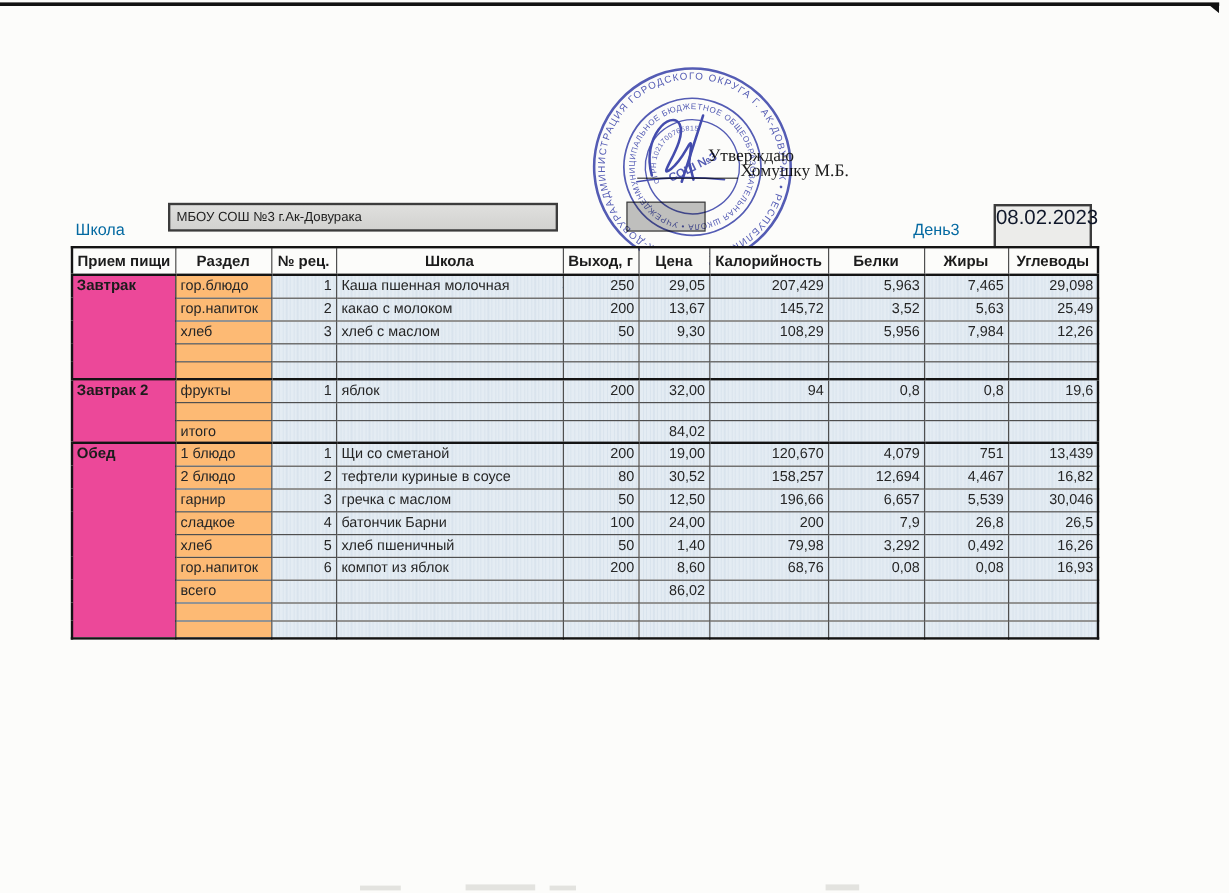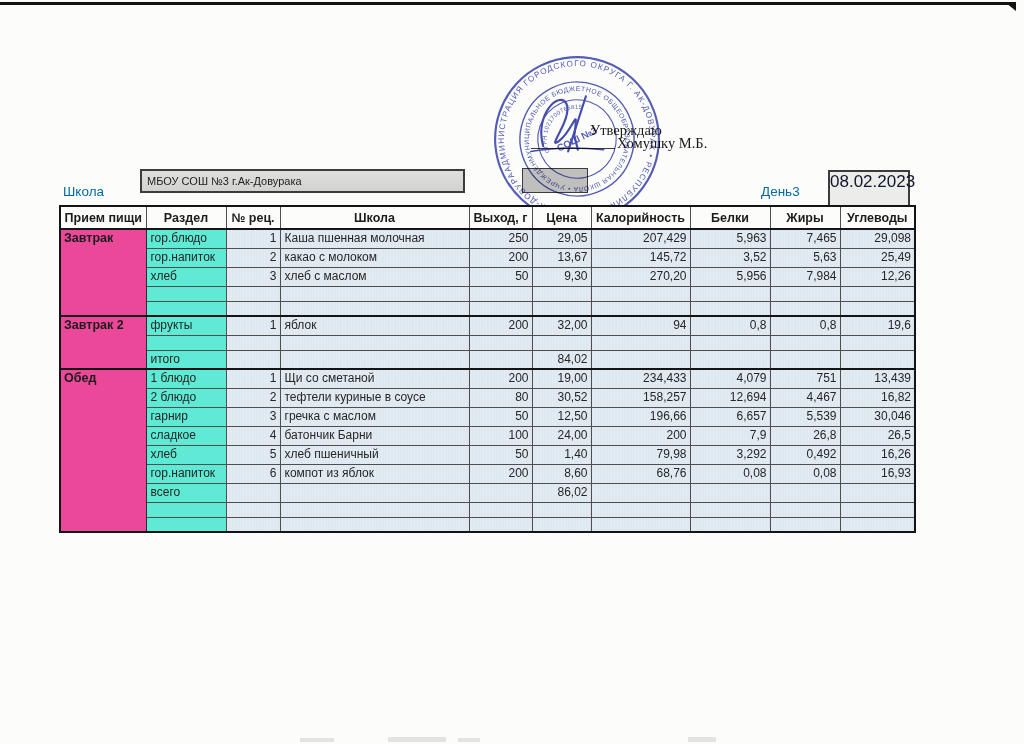--- a/index.html
+++ b/index.html
@@ -52,21 +52,21 @@
   table { border-collapse:collapse; table-layout:fixed; width:850px;
     border:2.5px solid #141414; font-size:12px; }
   th, td { border:1px solid #4f4f4f; overflow:hidden; white-space:nowrap; }
   thead th { height:23px; font-size:12.5px; font-weight:bold; background:#fcfcfa;
     border-bottom:2px solid #141414; text-align:center; color:#1c1c1c; }
   tbody td { height:19px; line-height:17px; }
   tr.empty-row td { height:15px; }
   tr.section-start td { border-top:2.2px solid #141414; }
   td.meal { background:#ec4899; vertical-align:top; font-weight:bold; font-size:12.5px;
     padding-left:3px; color:#1c1c1c; border-right:1.4px solid #2a2a2a; }
-  td.white { background:#5eead4; text-align:left; padding-left:4px; }
+  td.white { background:#fdba74; text-align:left; padding-left:4px; }
   td.blue {
     background:
       repeating-linear-gradient(90deg, rgba(150,175,200,.14) 0 1px, rgba(0,0,0,0) 1px 3px),
       #e4ecf3;
   }
   td.t-right { text-align:right; padding-right:3px; }
   td.t-left  { text-align:left;  padding-left:4px; }
 
   .col-meal   { width:86px; }
   .col-razdel { width:80px; }
@@ -181,21 +181,21 @@
             <td class="blue t-right">3,52</td>
             <td class="blue t-right">5,63</td>
             <td class="blue t-right">25,49</td>
           </tr>
           <tr>
             <td class="white t-left">хлеб</td>
             <td class="blue t-right">3</td>
             <td class="blue t-left">хлеб с маслом</td>
             <td class="blue t-right">50</td>
             <td class="blue t-right">9,30</td>
-            <td class="blue t-right">270,20</td>
+            <td class="blue t-right">108,29</td>
             <td class="blue t-right">5,956</td>
             <td class="blue t-right">7,984</td>
             <td class="blue t-right">12,26</td>
           </tr>
           <tr class="empty-row">
             <td class="white t-left"></td>
             <td class="blue t-right"></td>
             <td class="blue t-left"></td>
             <td class="blue t-right"></td>
             <td class="blue t-right"></td>
@@ -249,21 +249,21 @@
             <td class="blue t-right"></td>
             <td class="blue t-right"></td>
           </tr>
           <tr class="section-start">
             <td rowspan="9" class="meal">Обед</td>
             <td class="white t-left">1 блюдо</td>
             <td class="blue t-right">1</td>
             <td class="blue t-left">Щи  со сметаной</td>
             <td class="blue t-right">200</td>
             <td class="blue t-right">19,00</td>
-            <td class="blue t-right">234,433</td>
+            <td class="blue t-right">120,670</td>
             <td class="blue t-right">4,079</td>
             <td class="blue t-right">751</td>
             <td class="blue t-right">13,439</td>
           </tr>
           <tr>
             <td class="white t-left">2 блюдо</td>
             <td class="blue t-right">2</td>
             <td class="blue t-left">тефтели куриные в соусе</td>
             <td class="blue t-right">80</td>
             <td class="blue t-right">30,52</td>

